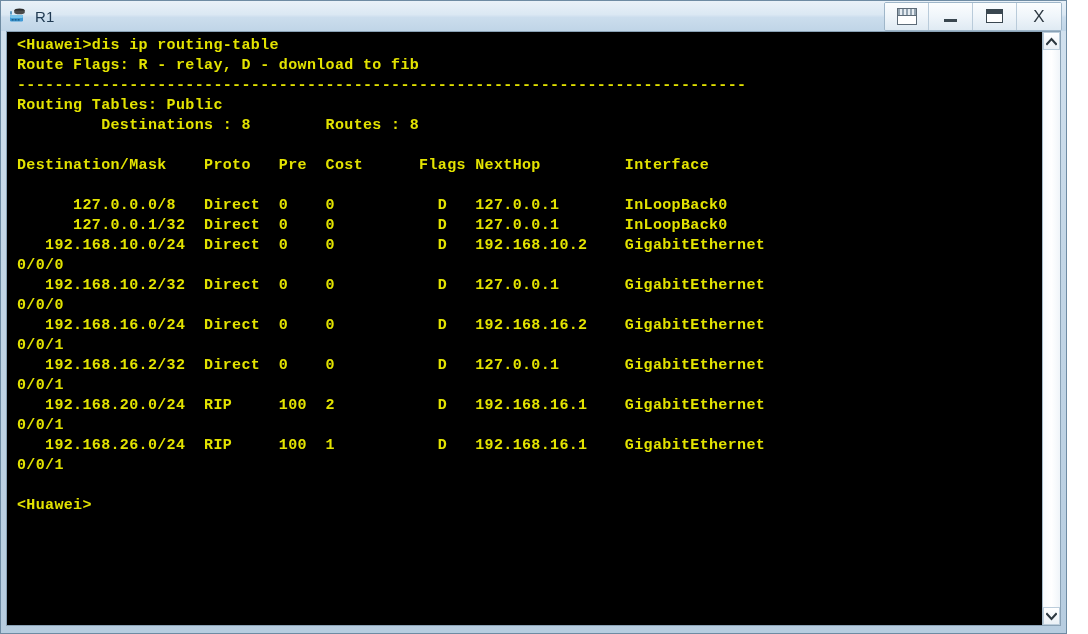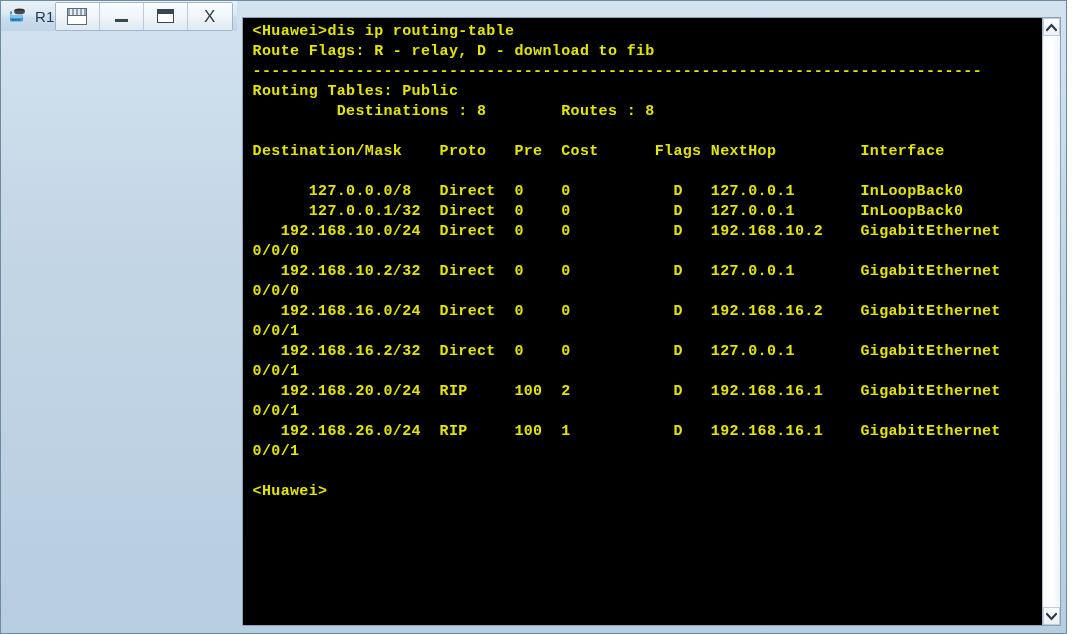--- a/index.html
+++ b/index.html
@@ -16,21 +16,21 @@
 
   
   .window {
     position: relative;
     width: 1067px;
     height: 634px;
     box-sizing: border-box;
     background: linear-gradient(180deg, #d3e2ef 0%, #c3d6e6 40%, #b7cde0 100%);
     border: 1px solid #6e8ba3;
     display: flex;
-    flex-direction: row;
+    flex-direction: column;
   }
 
   
   .titlebar {
     position: relative;
     height: 30px;
     min-height: 30px;
     display: flex;
     align-items: center;
     background: linear-gradient(180deg, #e9f1f8 0%, #dbe8f3 45%, #cbdded 55%, #c0d5e7 100%);
@@ -112,21 +112,21 @@
     font-size: 17px;
     line-height: 1;
     color: #2f3a43;
     font-family: "Liberation Sans", sans-serif;
   }
 
   
   .client {
     flex: 1 1 auto;
     display: flex;
-    margin: 16px 5px 7px 5px;
+    margin: 0 5px 7px 5px;
     border: 1px solid #8aa2b6;
     background: #000000;
     min-height: 0;
     box-sizing: border-box;
   }
 
   .terminal {
     flex: 1 1 auto;
     background: #000000;
     overflow: hidden;

